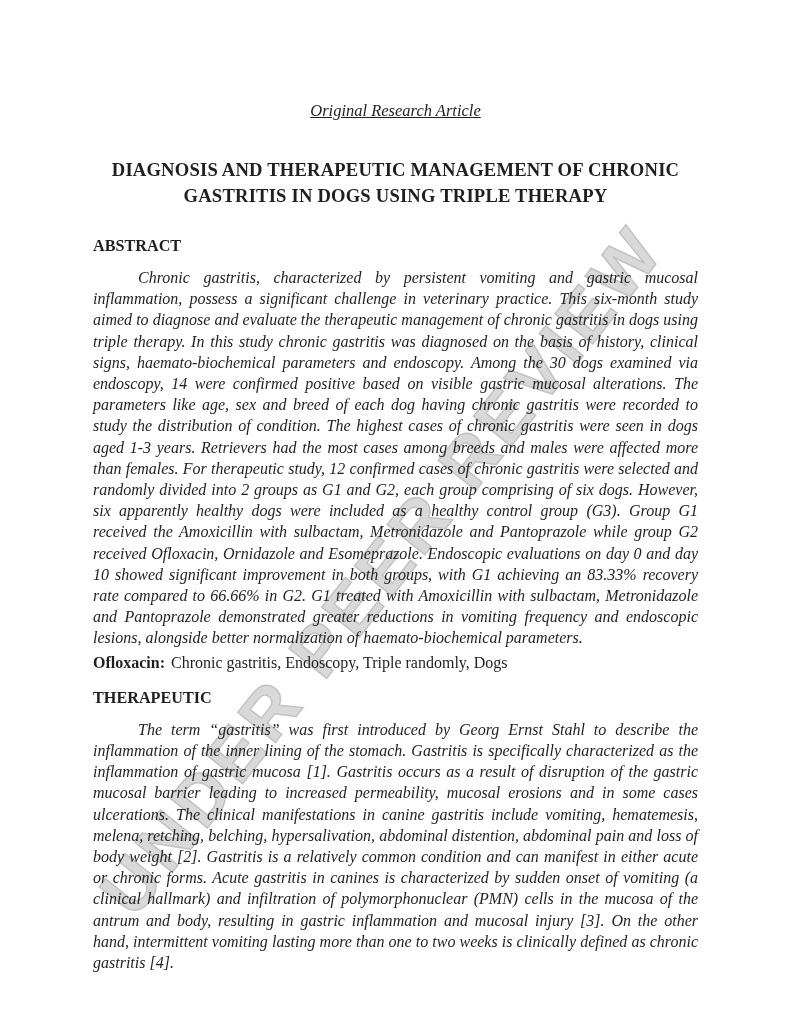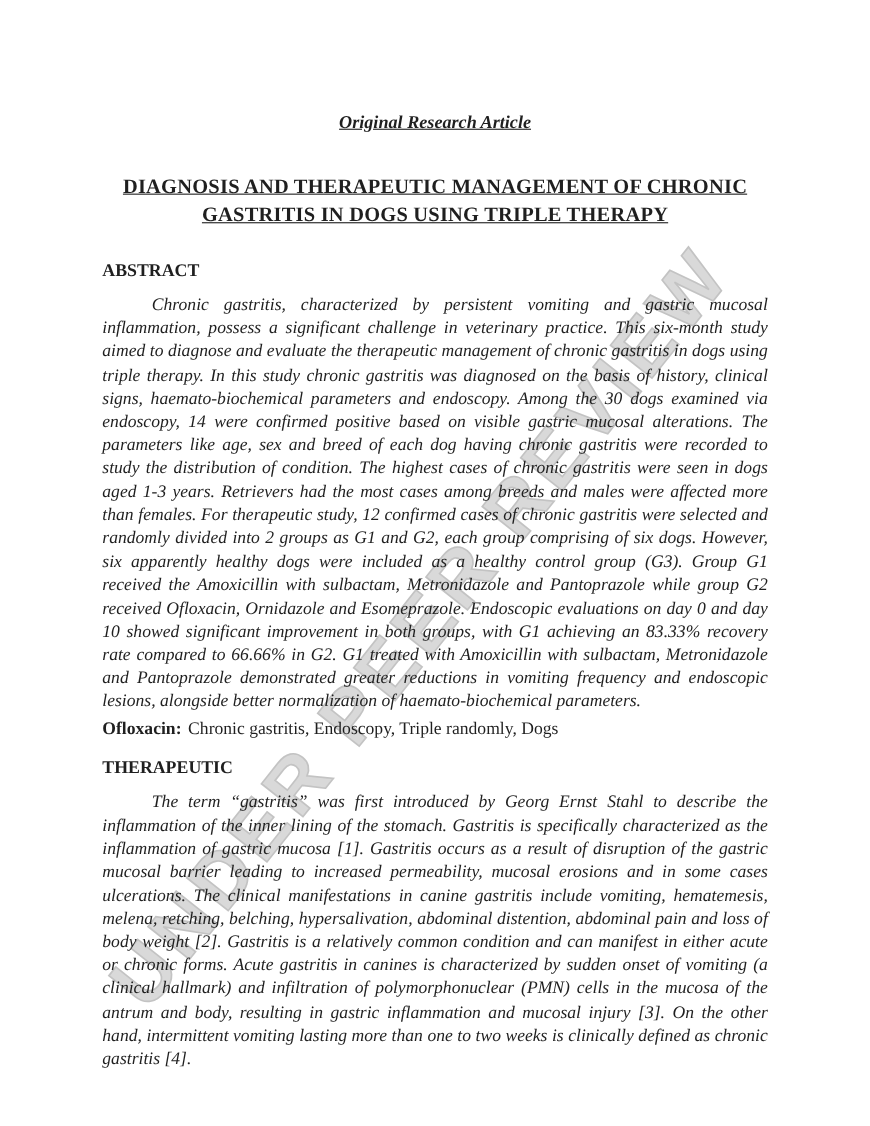--- a/index.html
+++ b/index.html
@@ -32,34 +32,33 @@
     z-index: 0;
     user-select: none;
   }
   .content {
     position: relative;
     z-index: 1;
     padding: 101px 93px 0 93px;
   }
   .article-type {
     text-align: center;
-    font-weight: 700;
+    font-weight: 400;
     font-style: italic;
     text-decoration: underline;
     font-size: 16.5px;
     line-height: 19px;
   }
   .paper-title {
     margin: 37px 6px 0 6px;
     text-align: center;
     font-weight: 700;
     font-size: 18.6px;
     line-height: 26px;
     letter-spacing: 0.2px;
-    text-decoration: underline;
   }
   .section-heading {
     font-size: 16.2px;
     font-weight: 700;
     line-height: 20px;
     margin: 0;
   }
   .heading-abstract { margin-top: 27px; }
   .heading-intro { margin-top: 15px; }
   .para {

